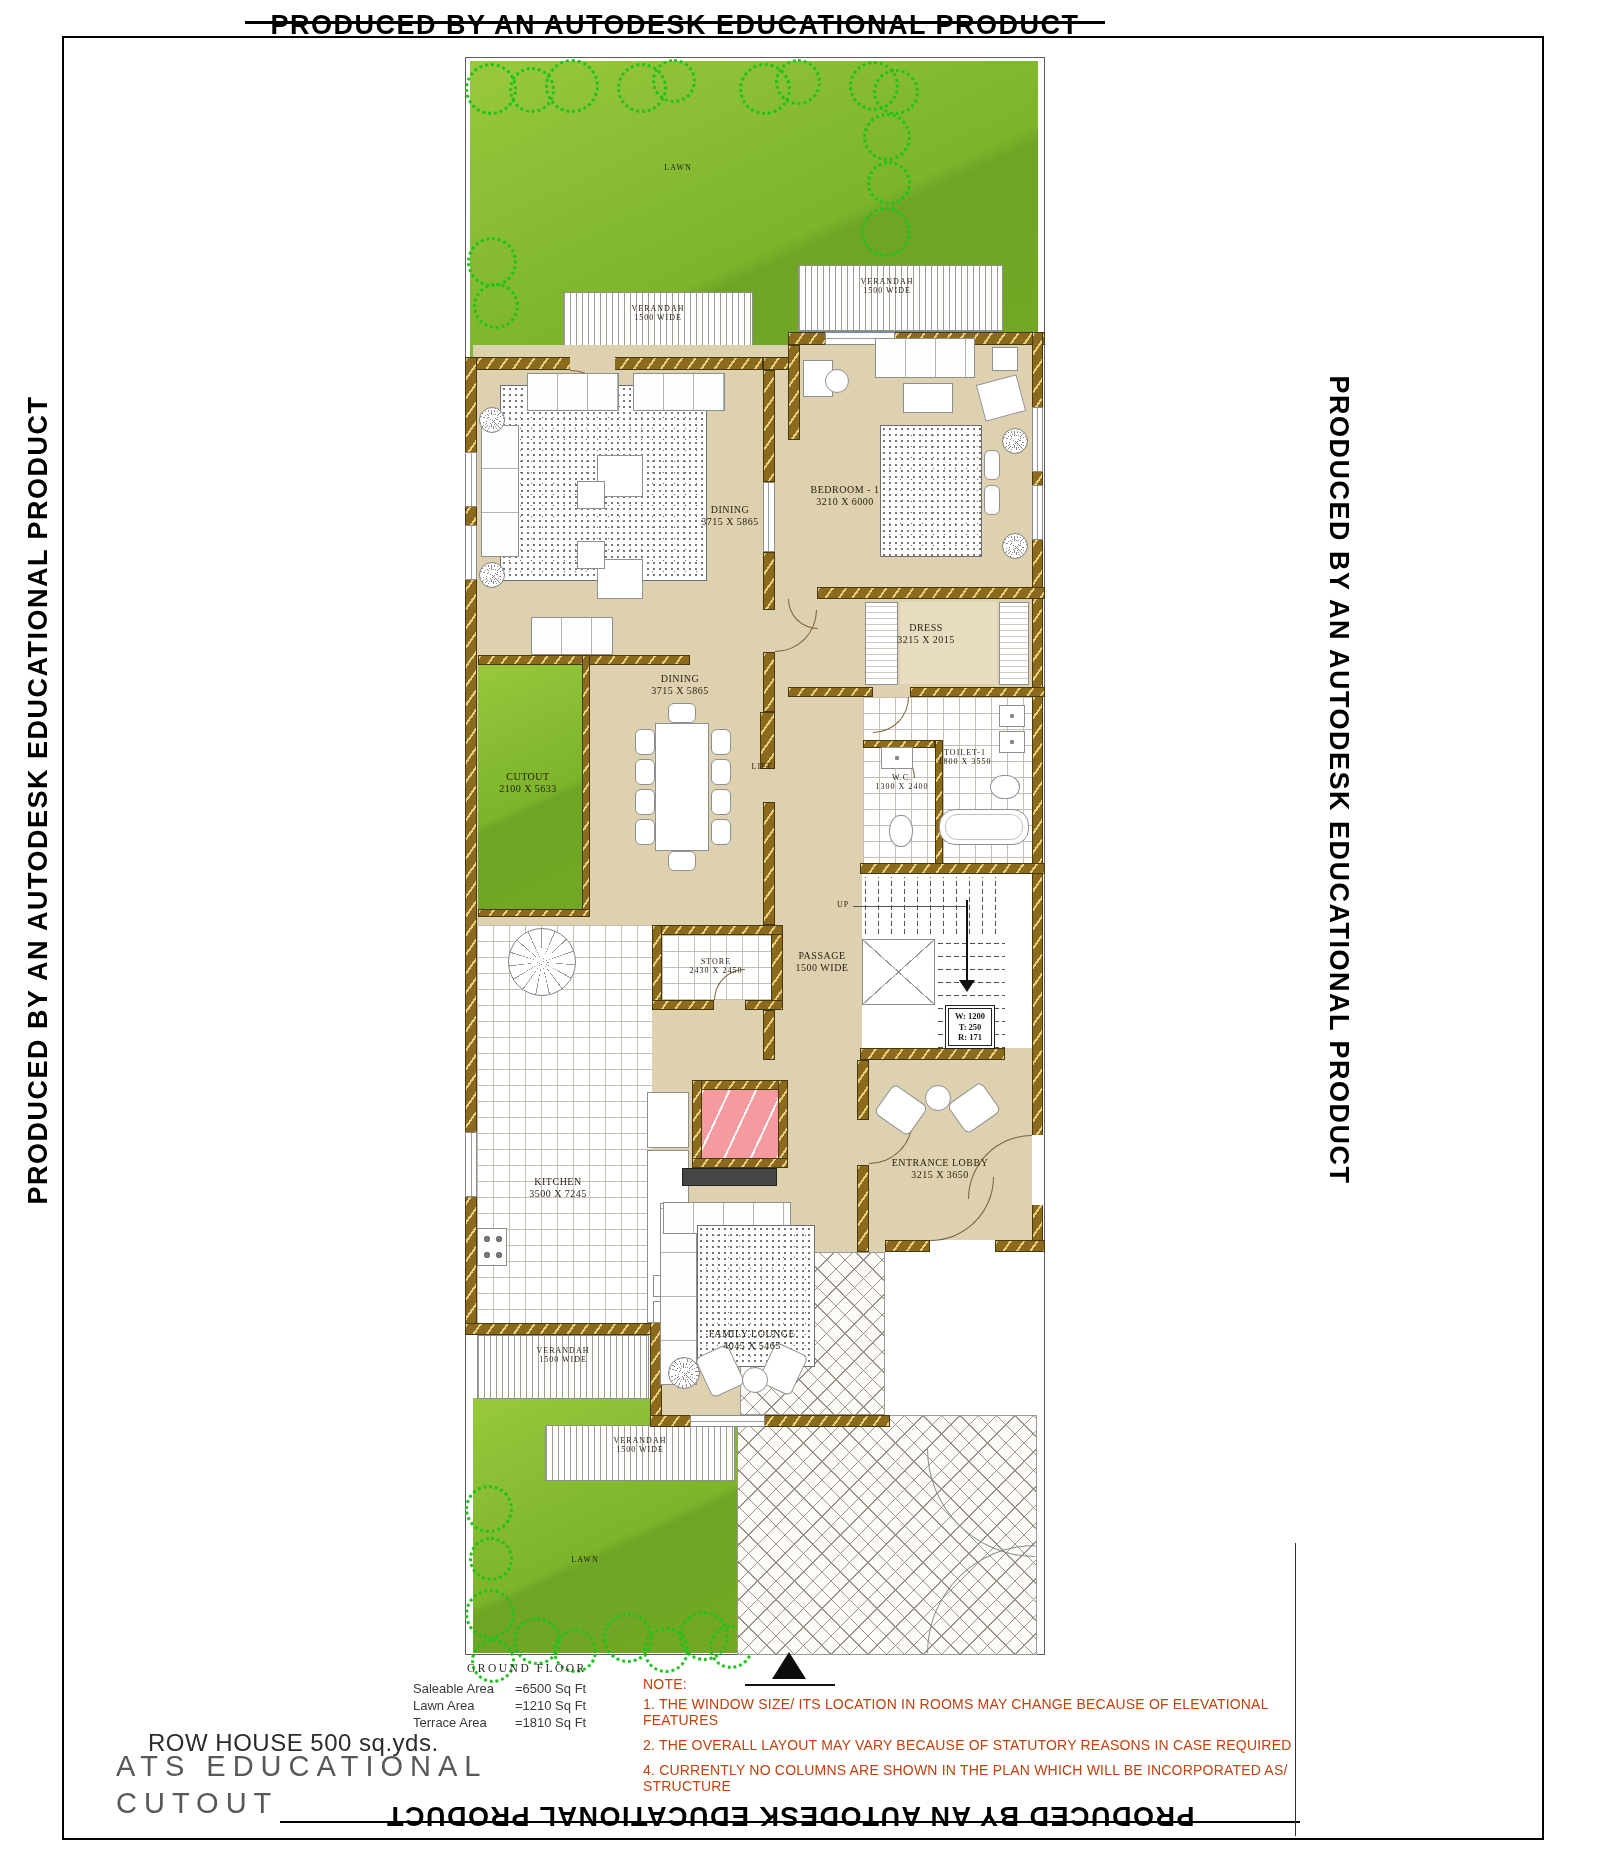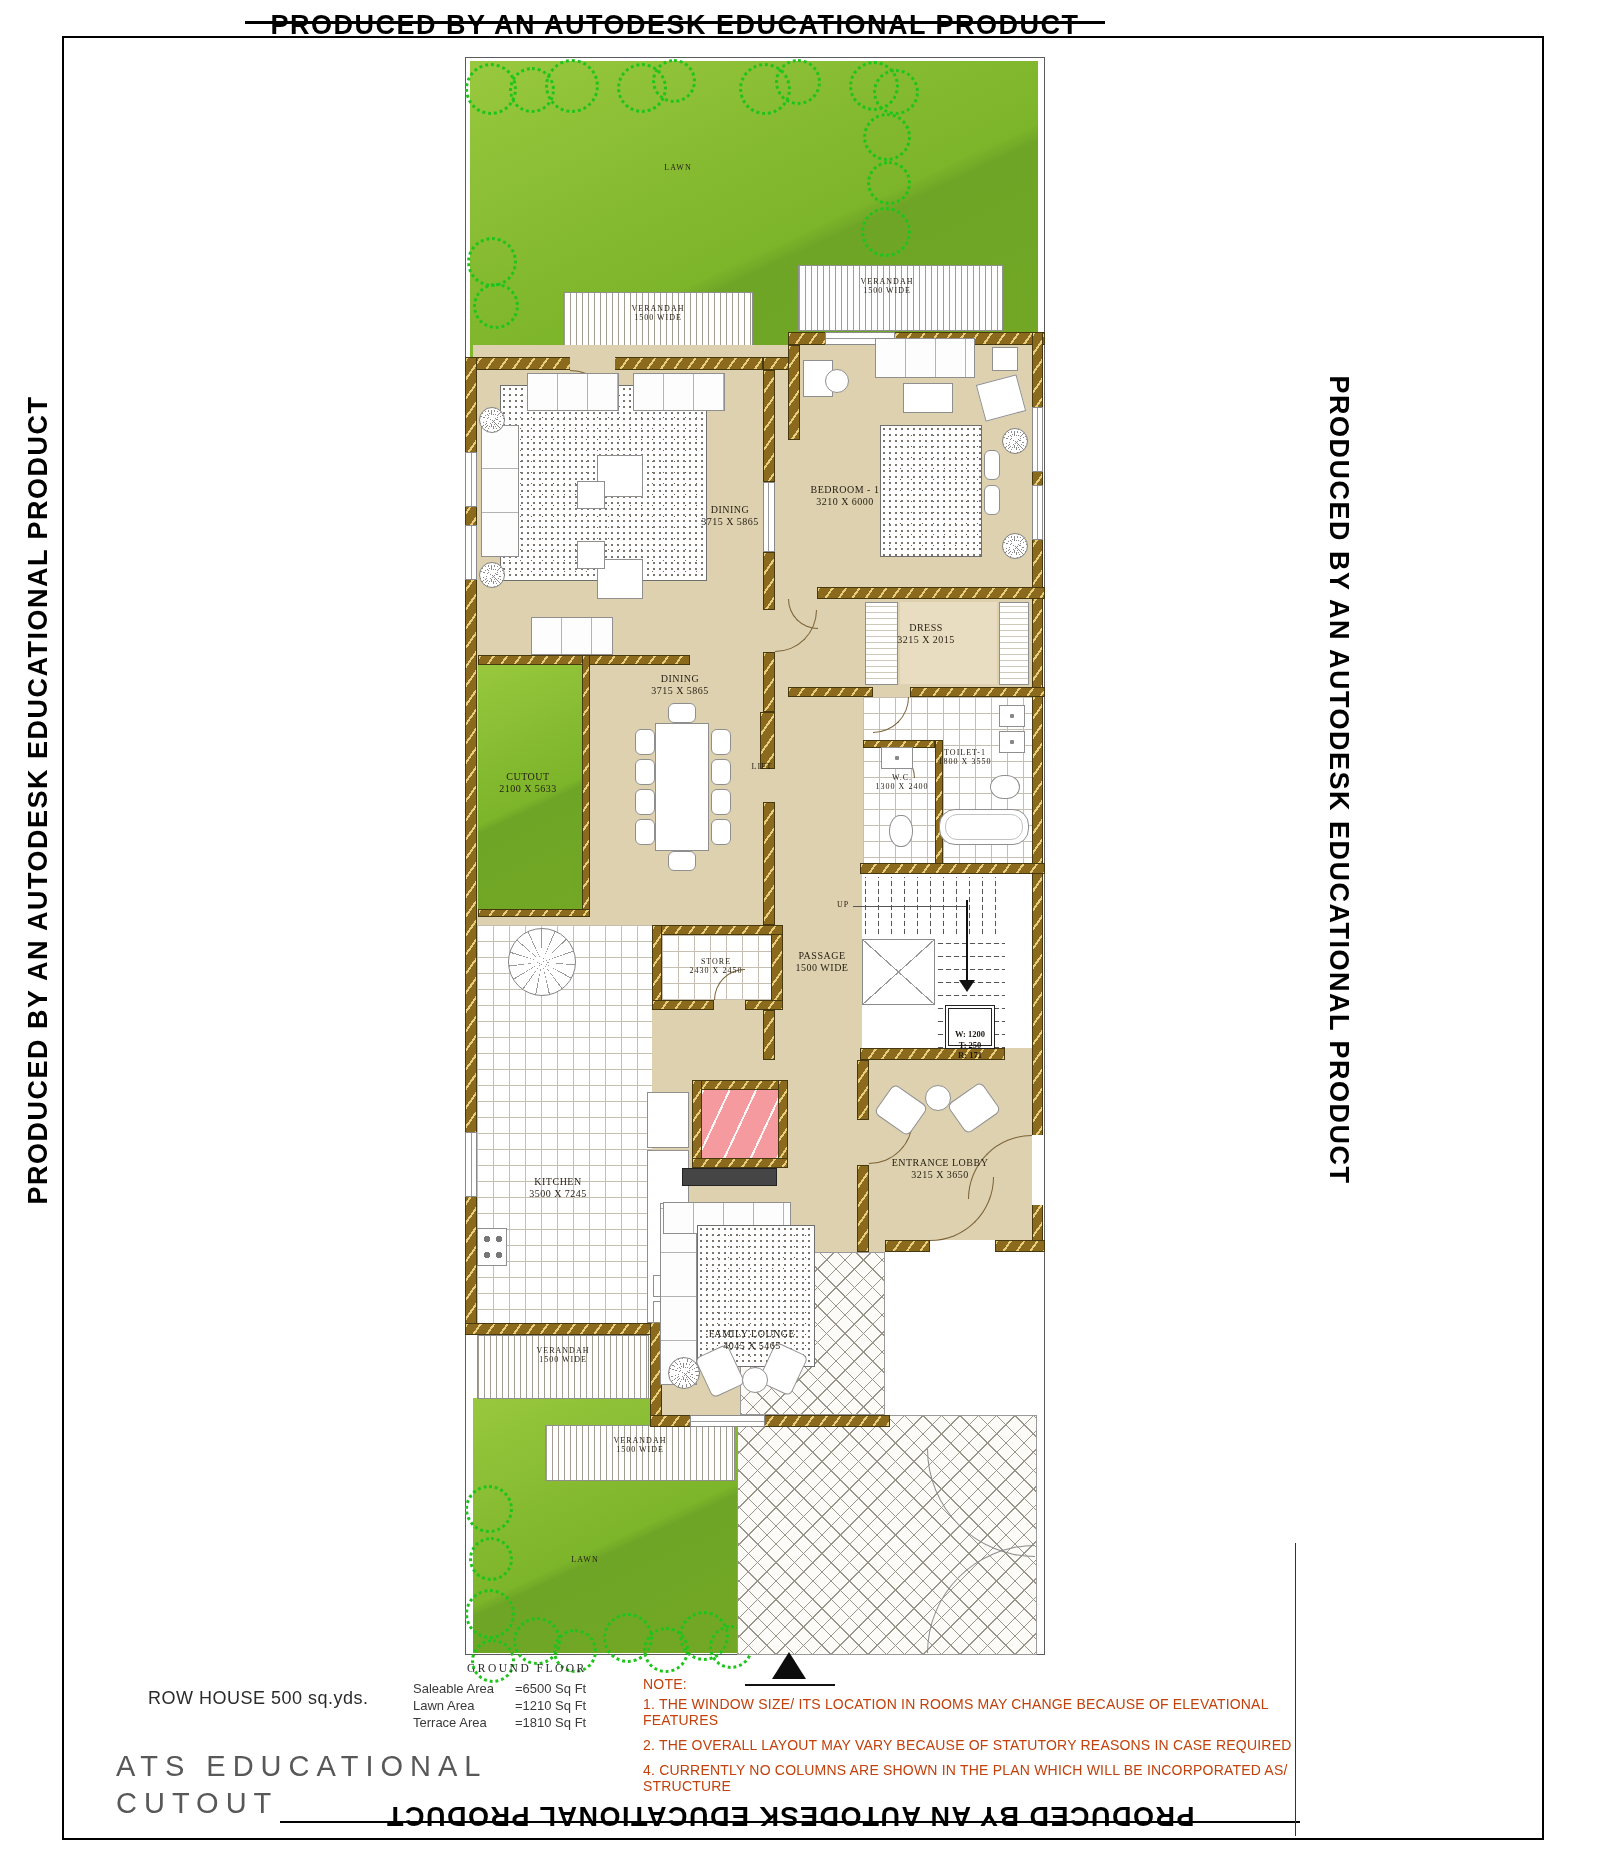--- a/index.html
+++ b/index.html
@@ -56,30 +56,30 @@
   .sinkdot{background:#fff;border:1px solid #8f8f8f;background-image:radial-gradient(circle at 50% 50%,#888 2px,transparent 2.5px);}
   
   .treadsV{background:repeating-linear-gradient(0deg,rgba(255,255,255,.95) 0 3px,transparent 3px 8px),
            repeating-linear-gradient(90deg,#555 0 1px,transparent 1px 13px),#fff;}
   .treadsH{background:repeating-linear-gradient(90deg,rgba(255,255,255,.95) 0 3px,transparent 3px 8px),
            repeating-linear-gradient(0deg,#555 0 1px,transparent 1px 13px),#fff;}
   .xbox{background:linear-gradient(to top right,transparent 49.4%,#999 49.4% 50.6%,transparent 50.6%),
         linear-gradient(to bottom right,transparent 49.4%,#999 49.4% 50.6%,transparent 50.6%),#fff;border:1px solid #8a8a8a;}
   .wtr{background:#fff;border:1px solid #222;box-shadow:0 0 0 2px #fff,0 0 0 3px #222;
        font-family:"Liberation Serif",serif;font-weight:bold;font-size:8.5px;line-height:10.5px;
-       text-align:center;padding-top:20px;color:#1c1812;z-index:30;}
+       text-align:center;padding-top:2px;color:#1c1812;z-index:30;}
   
   .lbl{position:absolute;transform:translateX(-50%);text-align:center;z-index:25;
        font-family:"Liberation Serif",serif;font-size:10px;line-height:11.5px;
        letter-spacing:.5px;color:#241d12;white-space:nowrap;}
   .lbl span{display:block;}
   .sm{font-size:8px;line-height:9px;letter-spacing:1px;}
   .gf{position:absolute;font-family:"Liberation Serif",serif;font-size:11.5px;letter-spacing:2.5px;color:#2a2a2a;}
   
-  .rowtitle{position:absolute;font-size:18px;letter-spacing:.5px;color:#2b2b2b;}
+  .rowtitle{position:absolute;font-size:24px;letter-spacing:.5px;color:#2b2b2b;margin-top:41px;}
   .areas{position:absolute;font-size:13px;line-height:17px;color:#3a3a3a;}
   .areas b{display:inline-block;width:102px;font-weight:normal;}
   .note{position:absolute;font-size:14px;color:#c2410c;letter-spacing:.2px;}
   .note .nh{margin-bottom:4px;}
   .note div{margin-bottom:9px;}
   .brand{position:absolute;font-size:29px;letter-spacing:7px;color:#585858;}
   .ntri{width:0;height:0;border-left:17px solid transparent;border-right: 17px solid transparent;border-bottom:27px solid #0c0c0c;}
 </style>
 </head>
 <body>

